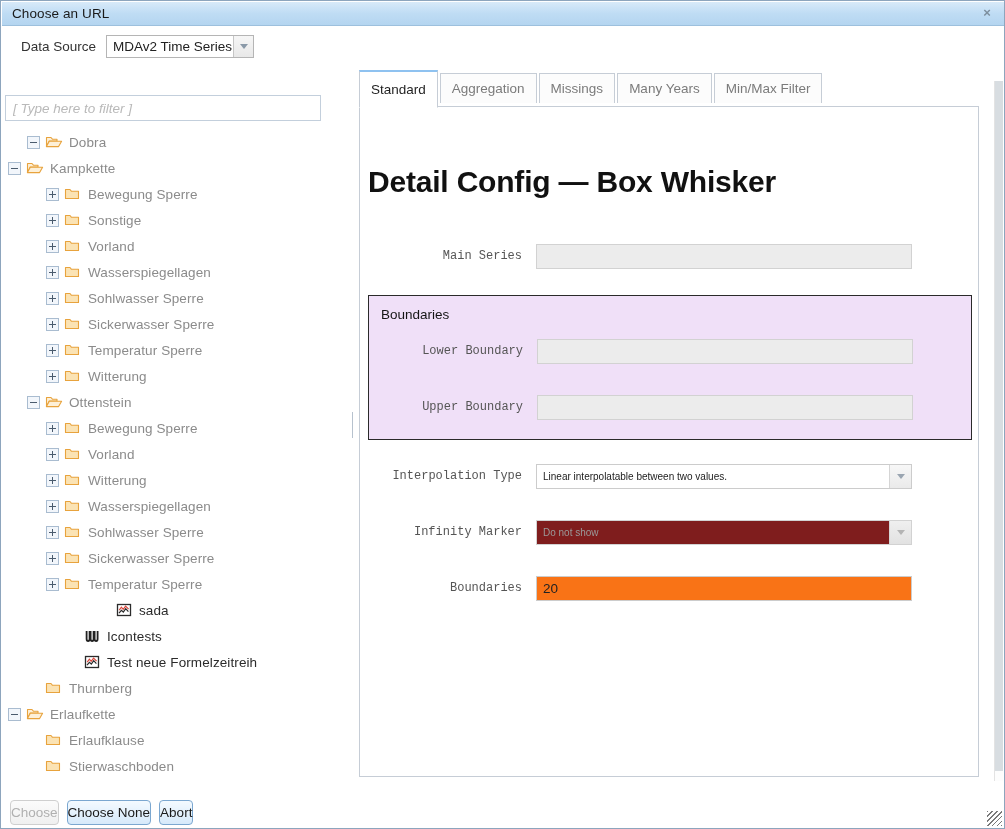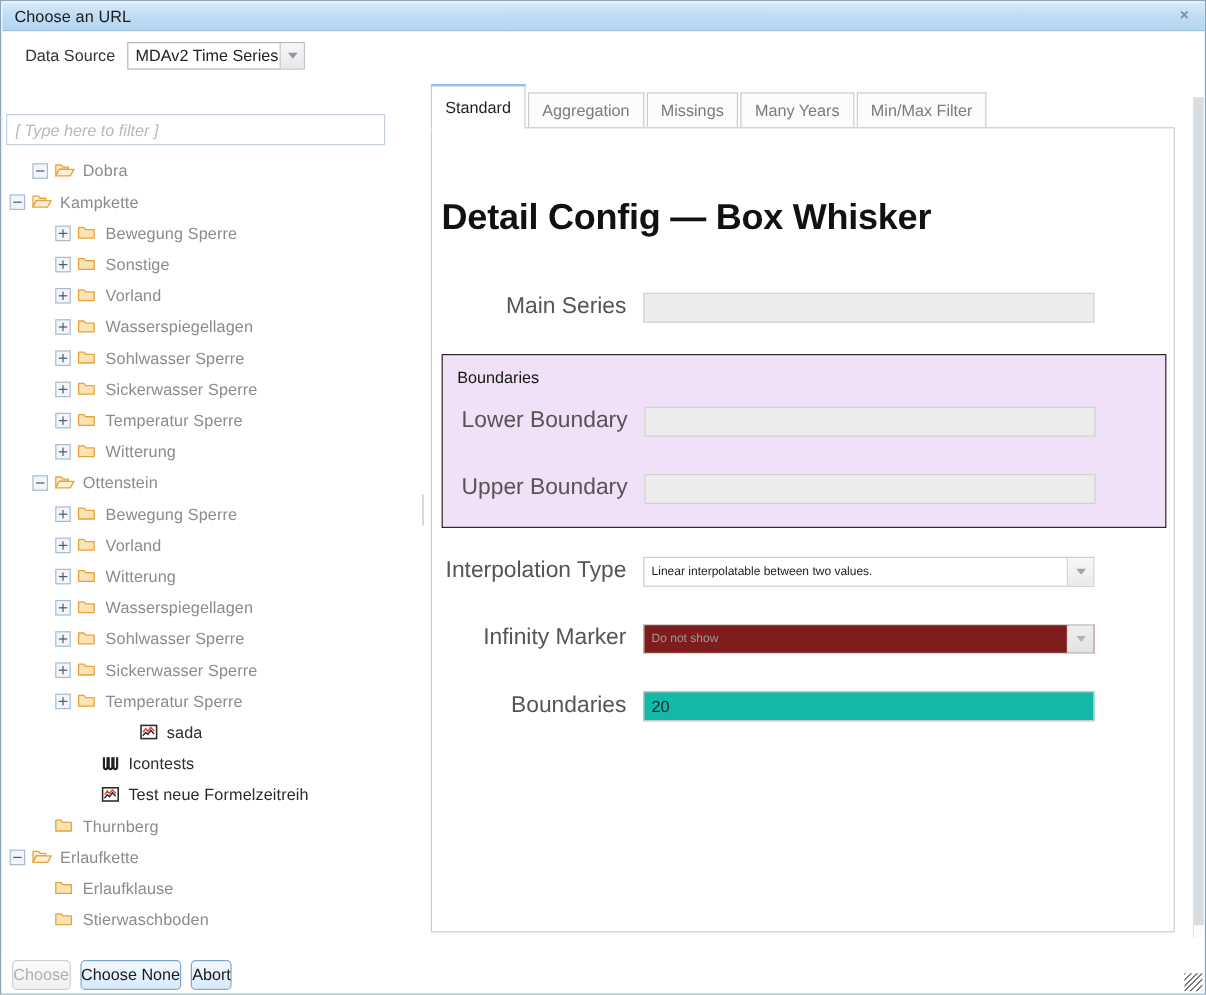--- a/index.html
+++ b/index.html
@@ -195,21 +195,21 @@
     left: 358px; top: 68px;
     width: 622px; height: 712px;
   }
 
   
   #tabs {
     position: absolute;
     left: 0; top: 0;
     height: 38px;
     display: flex;
-    align-items: flex-end;
+    align-items: center;
   }
   .tab {
     box-sizing: border-box;
     height: 30px;
     padding: 0 11px;
     display: flex; align-items: center;
     border: 1px solid #c6cdd6;
     border-bottom: none;
     background: #fcfcfc;
     font-size: 13.5px;
@@ -254,29 +254,30 @@
     position: absolute;
     display: flex;
     align-items: center;
     height: 26px;
   }
   .flabel {
     width: 168px;
     text-align: right;
     padding-right: 14px;
     box-sizing: border-box;
-    font-size: 19px;
+    font-size: 12px;
     color: #555;
     white-space: nowrap;
+    font-family: Liberation Mono, monospace;
   }
   .fctrl {
     box-sizing: border-box;
     height: 25px;
     border: 1px solid #cccccc;
-    background: #14b8a6;
+    background: #f97316;
     font-family: "Liberation Sans", sans-serif;
     font-size: 13.5px;
     color: #222;
     padding: 0 6px;
     display: flex;
     align-items: center;
     outline: none;
   }
   .fctrl.disabled {
     background: #ececec;

